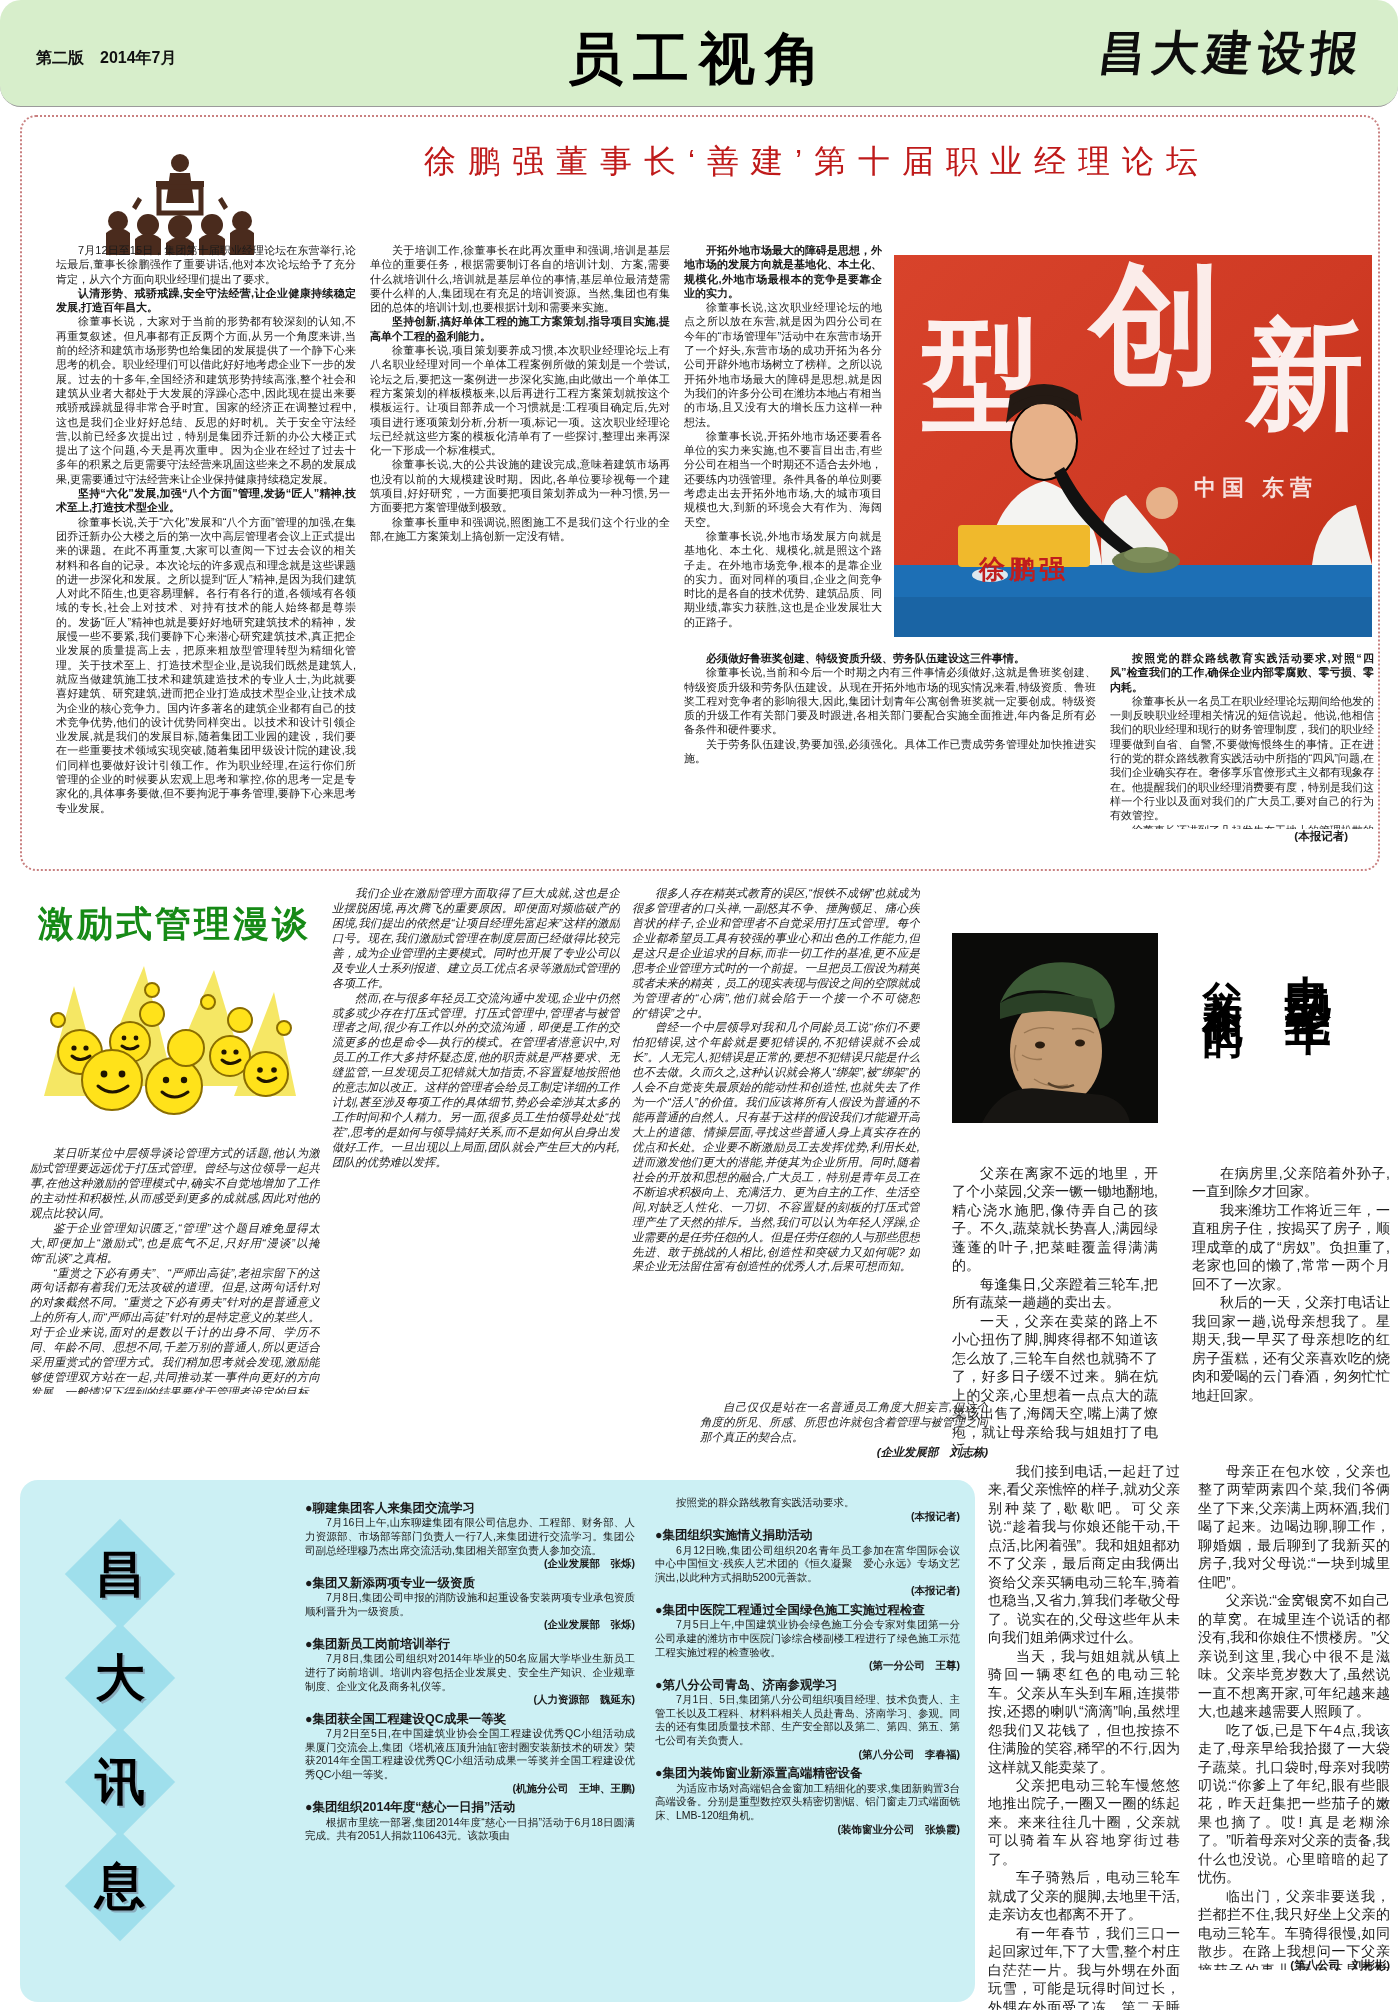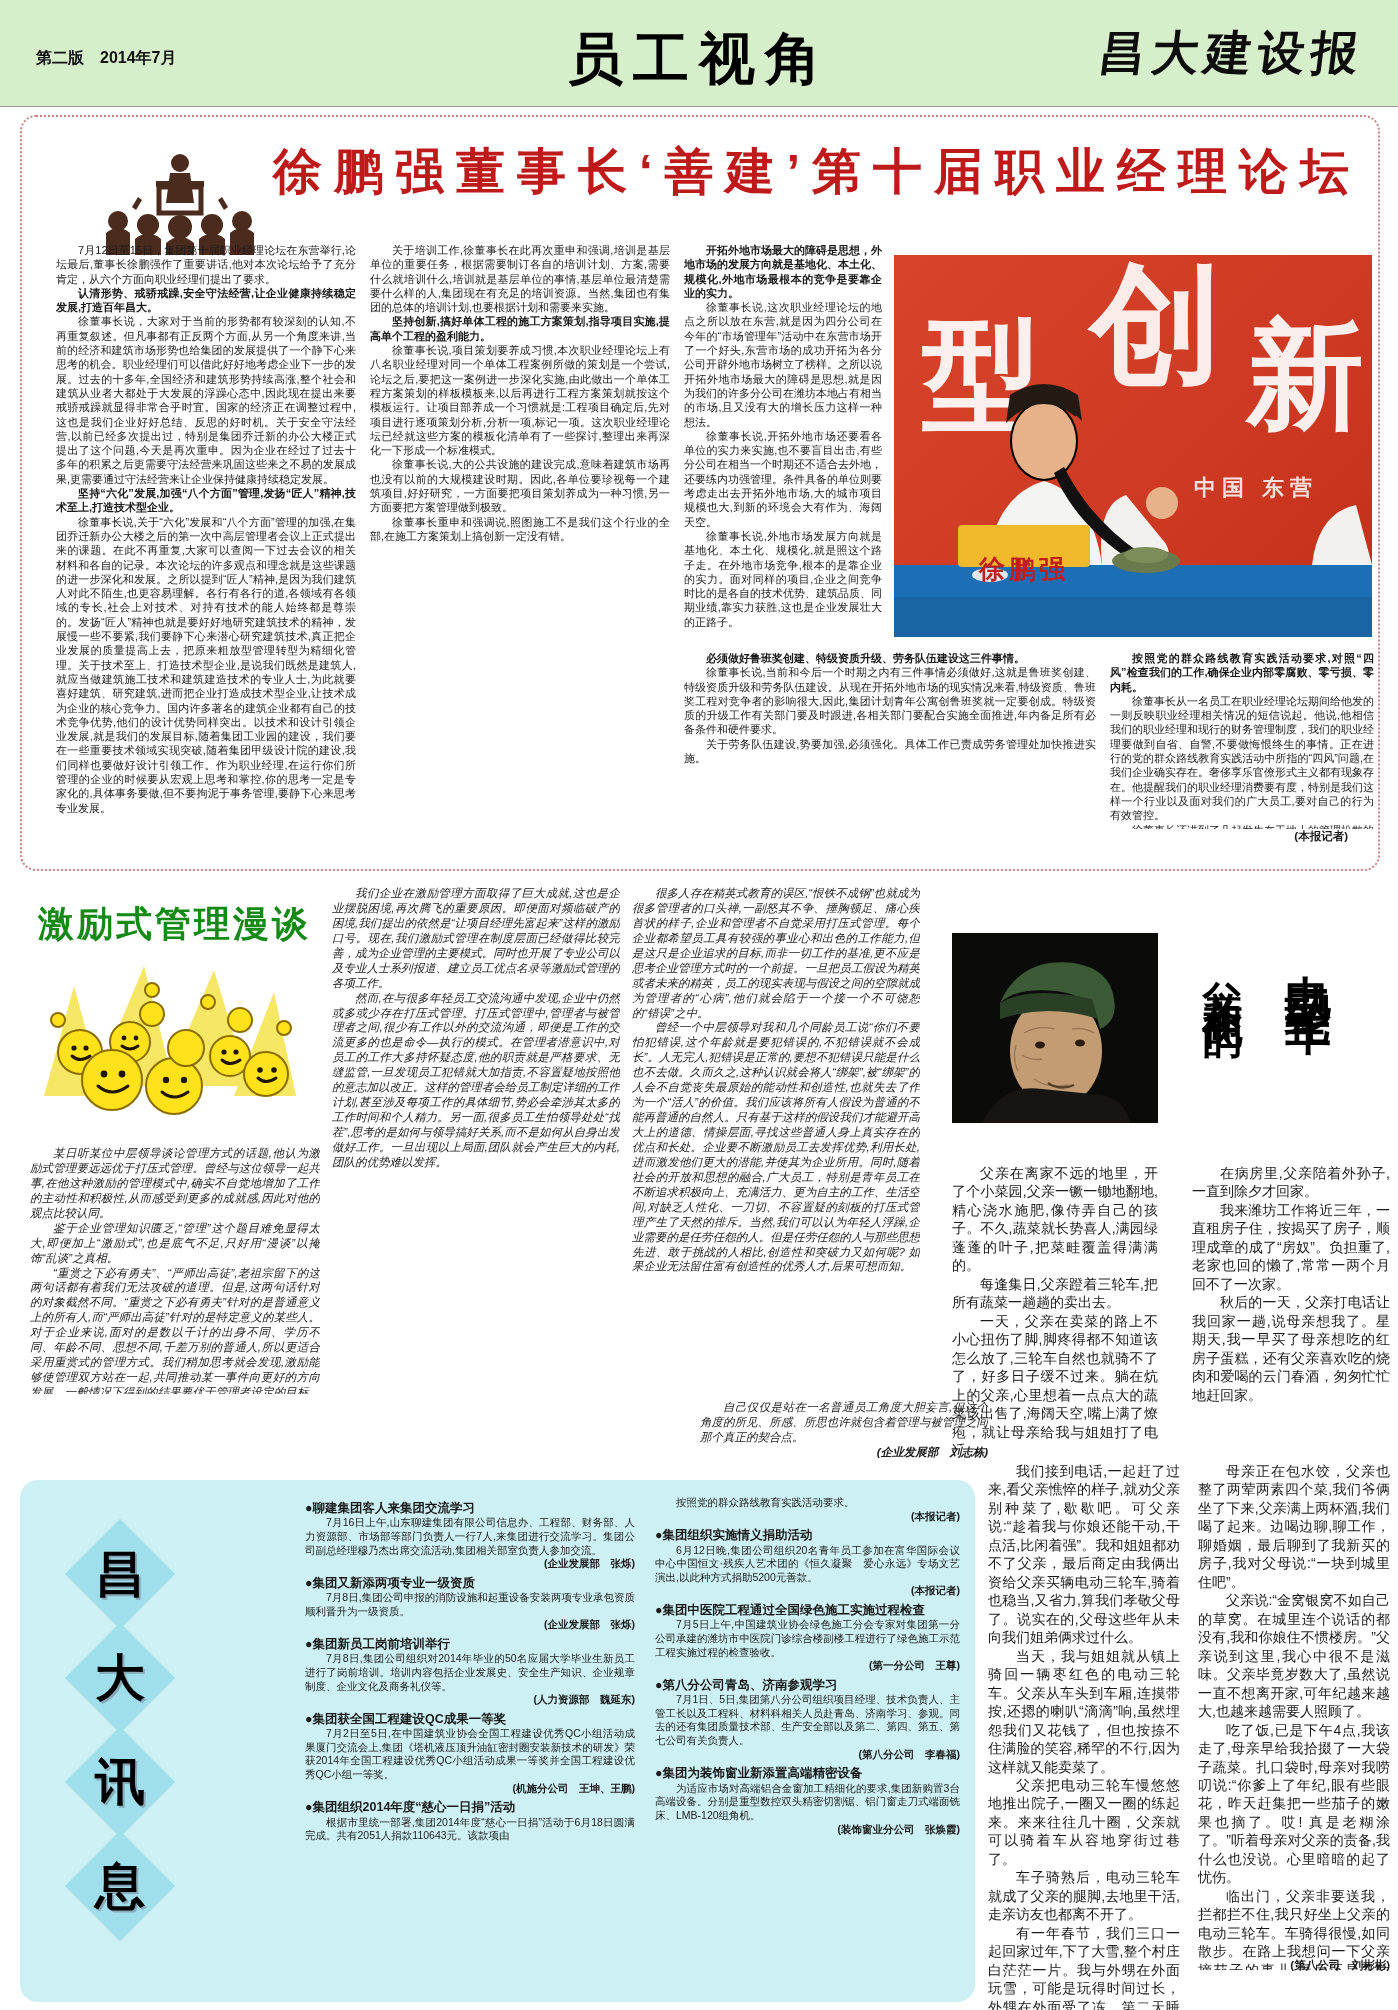--- a/index.html
+++ b/index.html
@@ -1,26 +1,26 @@
 <!DOCTYPE html>
 <html><head>
 <meta charset="utf-8">
 <style>
   html,body{margin:0;padding:0;background:#e9e9e9;}
   #page{position:relative;width:1398px;height:2010px;background:#ffffff;overflow:hidden;
         font-family:"Liberation Sans","DejaVu Sans",sans-serif;color:#1a1a1a;}
   
-  #header{position:absolute;left:0;top:0;width:1398px;height:106px;background:#d7eecb;border-bottom:1px solid #9a9a9a;}
+  #header{position:absolute;left:0;top:0;width:1398px;height:106px;background:#d7eecb;border-bottom:1px solid #9a9a9a;border-radius:21px;}
   #edition{position:absolute;left:36px;top:48px;font-size:16px;font-weight:bold;color:#111;}
   #section-title{position:absolute;left:0;right:0;top:22px;text-align:center;font-size:56px;font-weight:900;letter-spacing:10px;color:#000;}
   #masthead{position:absolute;right:34px;top:22px;font-family:"DejaVu Serif",serif;font-size:47px;font-weight:900;letter-spacing:6px;color:#0d0d0d;transform:skewX(-7deg);}
   
   #main-box{position:absolute;left:20px;top:115px;width:1356px;height:752px;border:2px dotted #c98080;border-radius:16px;background:#fff;}
   #aud-icon{position:absolute;left:82px;top:34px;}
-  #main-headline{position:absolute;left:245px;top:26px;width:1100px;text-align:center;font-size:49px;font-weight:700;color:#bf1a1a;letter-spacing:12px;line-height:1.15;}
+  #main-headline{position:absolute;left:245px;top:26px;width:1100px;text-align:center;font-size:32px;font-weight:400;color:#bf1a1a;letter-spacing:12px;line-height:1.15;}
   .col{position:absolute;overflow:hidden;text-align:justify;}
   .col p{margin:0;text-indent:2em;}
   .col p.sub{font-weight:bold;}
   .ma{font-size:11px;line-height:1.3;}
   #ma-a{left:34px;top:126px;width:300px;height:606px;}
   #ma-b{left:348px;top:126px;width:300px;height:606px;}
   #ma-c{left:662px;top:126px;width:198px;height:398px;}
   #ma-cb{left:662px;top:534px;width:412px;height:198px;}
   #ma-d{left:1088px;top:534px;width:264px;height:178px;}
   #ma-sign{position:absolute;right:30px;top:712px;font-weight:bold;font-size:11.5px;}

